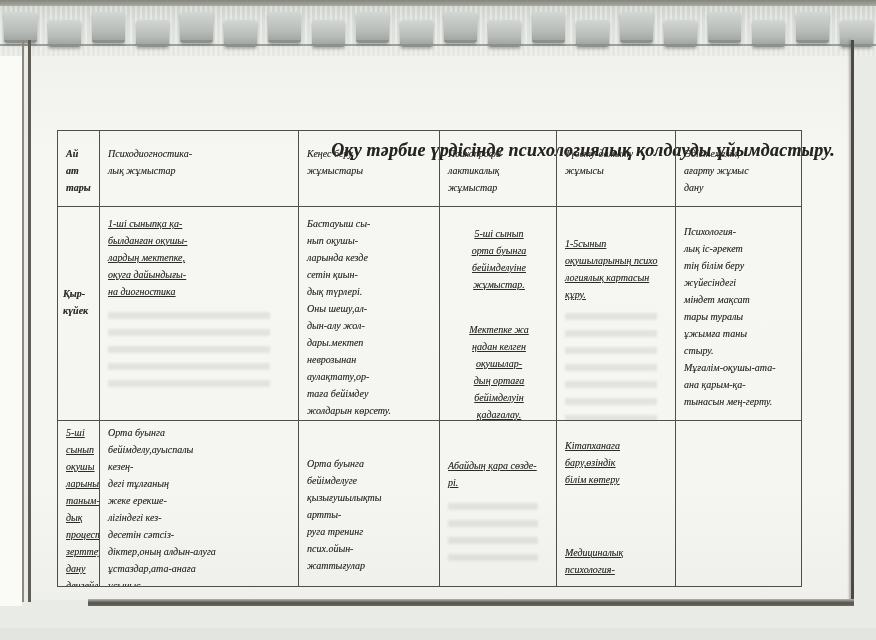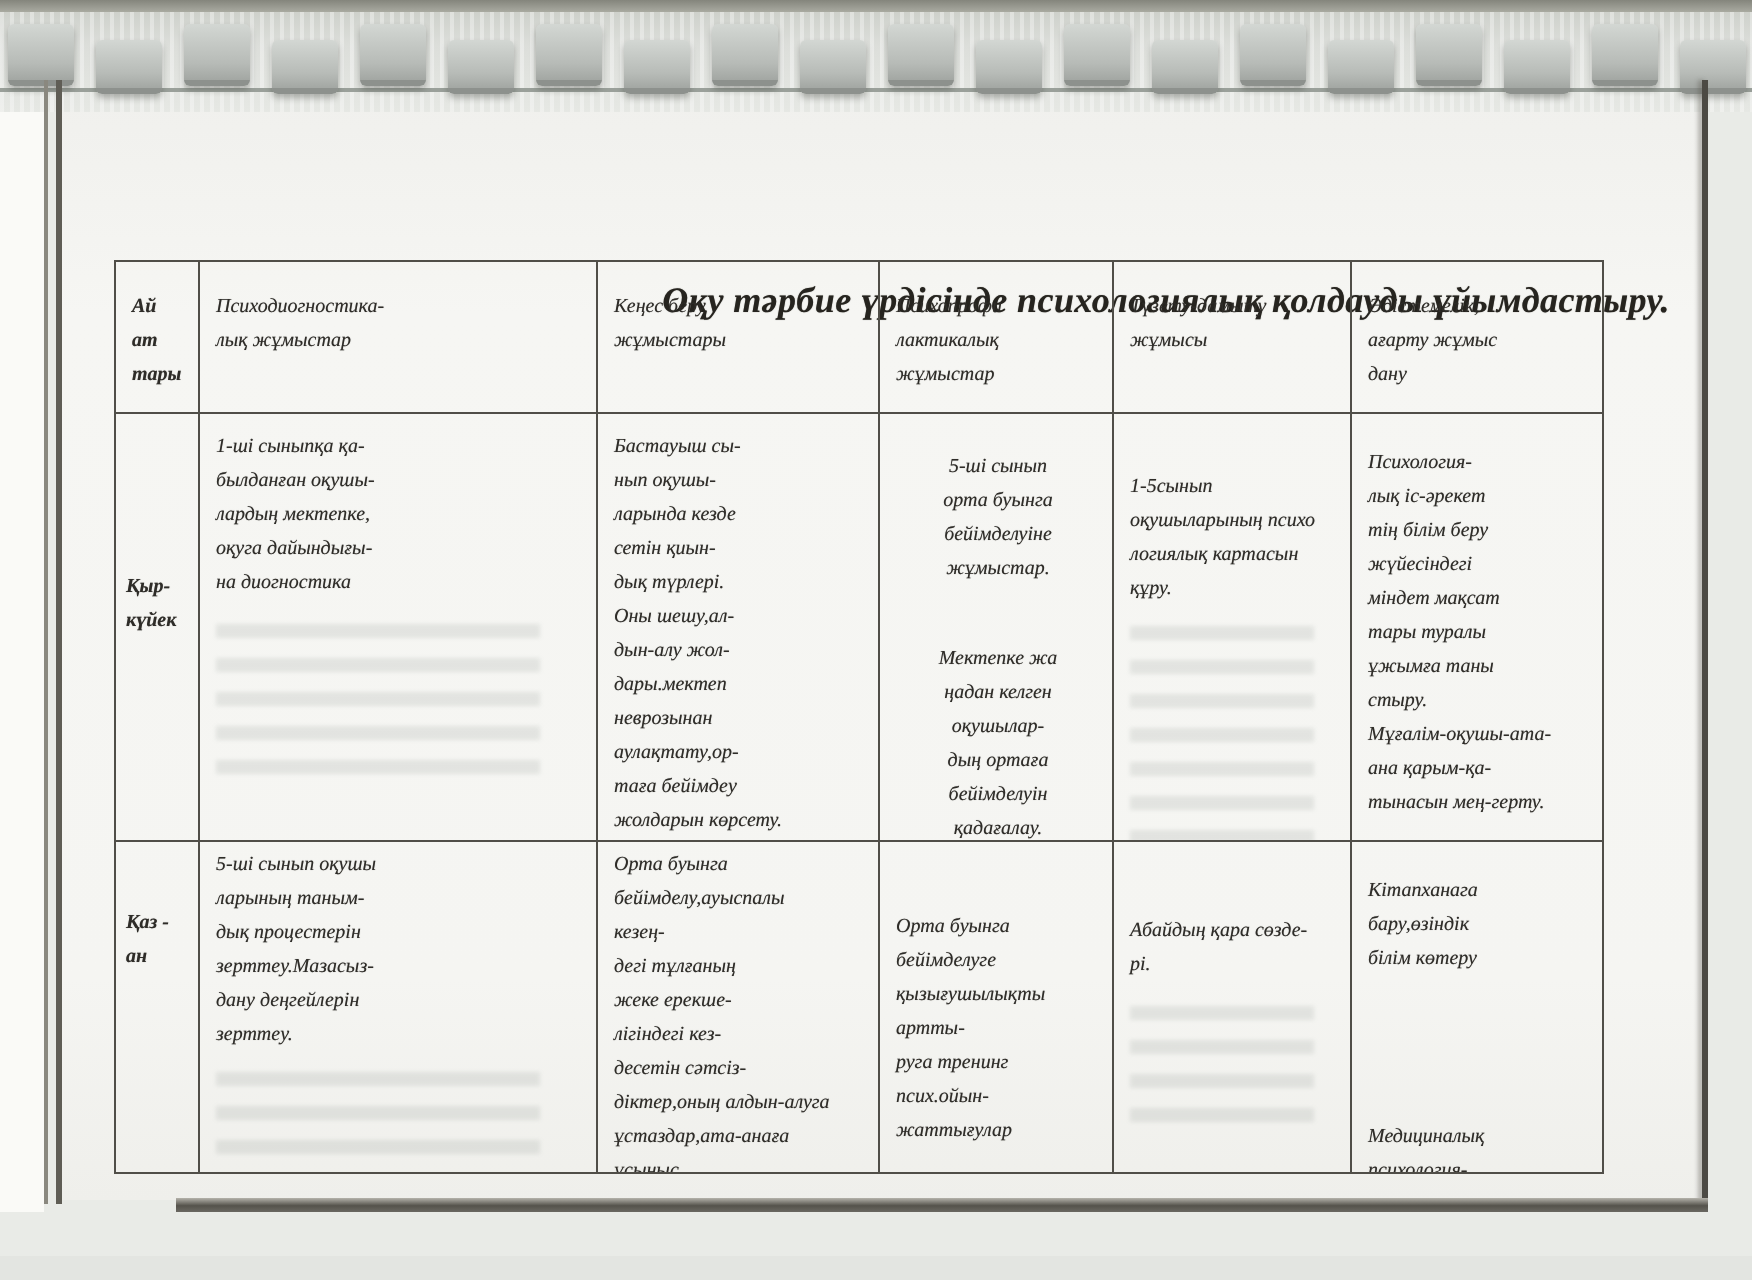--- a/index.html
+++ b/index.html
@@ -71,22 +71,22 @@
     text-shadow:0 0 .4px rgba(46,44,40,.5);
   }
   .cell:nth-child(6n){border-right:none;}
   .cell.lastrow{border-bottom:none;}
   .head{padding-top:14px;}
   .head.bold, .month{font-weight:700;}
   .month{padding-left:5px;padding-right:2px;}
   .pt3{padding-top:3px;}  .pt8{padding-top:8px;}  .pt16{padding-top:16px;}
   .pt18{padding-top:18px;text-align:center;} .pt28{padding-top:28px;} .pt34{padding-top:34px;}
   .pt36{padding-top:36px;} .pt78{padding-top:78px;} .pt32{padding-top:32px;}
-  .gap40{margin-top:28px;} .gap72{margin-top:72px;}
-  .blk{white-space:pre-line;}
+  .gap40{margin-top:28px;} .gap72{margin-top:56px;}
+  .blk{white-space:pre-line;text-decoration:underline;}
   
   .ghost{
     width:88%;filter:blur(1px);opacity:.55;
     background:repeating-linear-gradient(180deg, rgba(122,132,126,.28) 0 7px, rgba(0,0,0,0) 7px 17px);
   }
   .g80{height:80px;margin-top:12px;}
   .g120{height:118px;margin-top:10px;}
   .g70{height:66px;margin-top:10px;}
   .g60{height:60px;margin-top:12px;}
 </style>
@@ -153,22 +153,20 @@
 тің білім беру
 жүйесіндегі
 міндет мақсат
 тары туралы
 ұжымға таны
 стыру.
 Мұғалім-оқушы-ата-
 ана қарым-қа-
 тынасын мең-герту.</div>
 
-      <div class="cell month pt32 lastrow">Қаз -
-ан</div>
       <div class="cell pt3 lastrow"><span class="blk">5-ші сынып оқушы
 ларының таным-
 дық процестерін
 зерттеу.Мазасыз-
 дану деңгейлерін
 зерттеу.</span><div class="ghost g70"></div></div>
       <div class="cell pt3 lastrow">Орта буынга
 бейімделу,ауыспалы
 кезең-
 дегі тұлғаның

